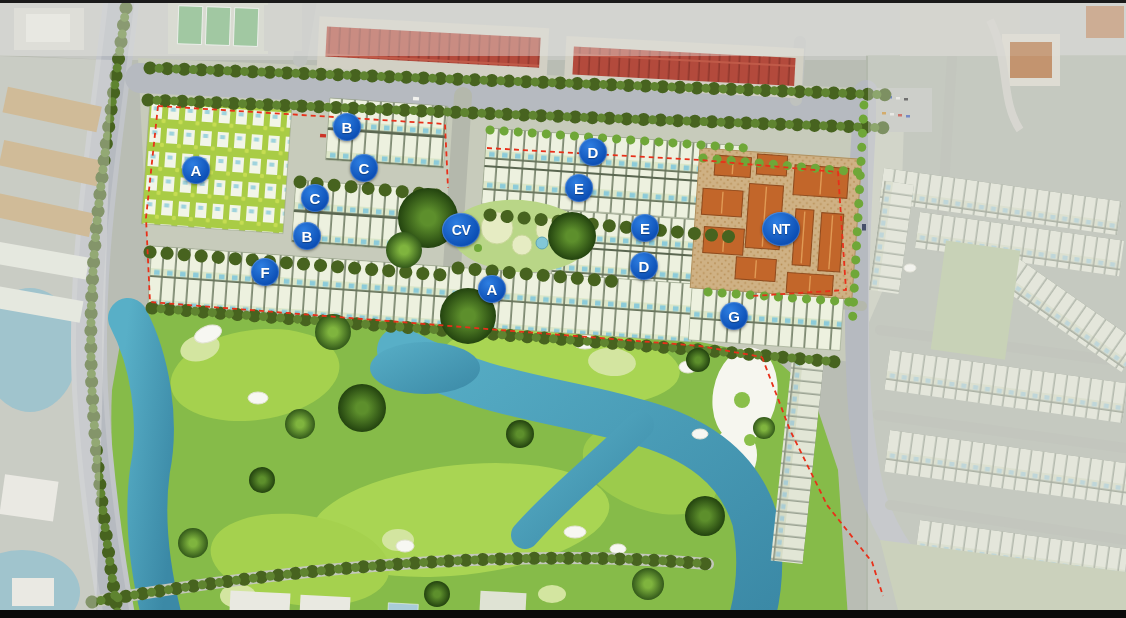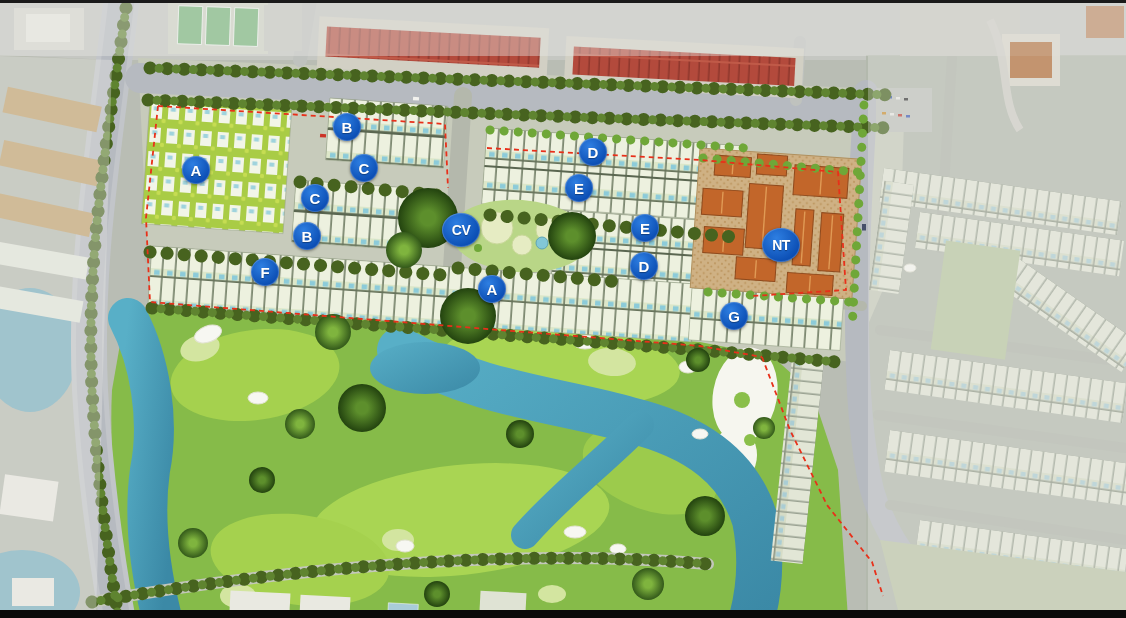--- a/index.html
+++ b/index.html
@@ -381,15 +381,15 @@
       <div class="marker sm" style="left: 315px; top: 198px;">C</div>
       <div class="marker sm" style="left: 307px; top: 236px;">B</div>
       <div class="marker lg" style="left: 461px; top: 230px;">CV</div>
       <div class="marker sm" style="left: 593px; top: 152px;">D</div>
       <div class="marker sm" style="left: 579px; top: 188px;">E</div>
       <div class="marker sm" style="left: 645px; top: 228px;">E</div>
       <div class="marker sm" style="left: 644px; top: 266px;">D</div>
       <div class="marker sm" style="left: 265px; top: 272px;">F</div>
       <div class="marker sm" style="left: 492px; top: 289px;">A</div>
       <div class="marker sm" style="left: 734px; top: 316px;">G</div>
-      <div class="marker lg" style="left: 781px; top: 245px;">NT</div>
+      <div class="marker lg" style="left: 781px; top: 229px;">NT</div>
     </div>
 </div>
 
 </body></html>

